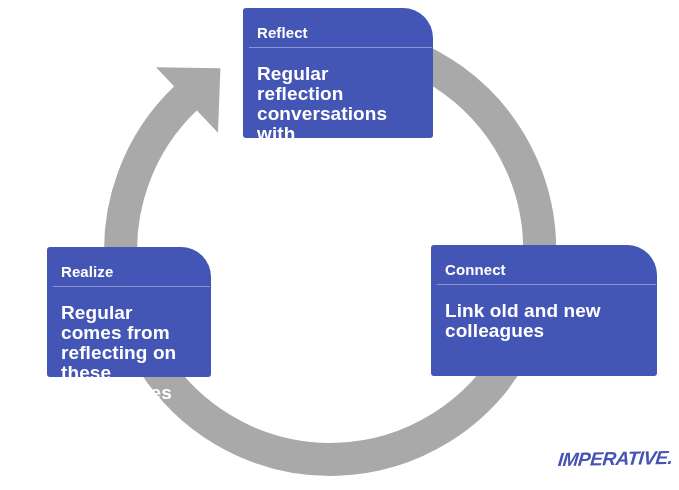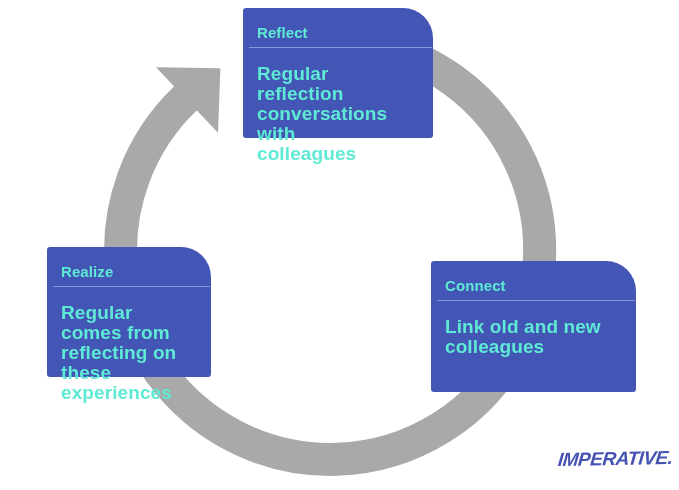--- a/index.html
+++ b/index.html
@@ -19,26 +19,26 @@
     position: absolute;
     left: 0;
     top: 0;
     width: 679px;
     height: 490px;
   }
   .card {
     position: absolute;
     background: #4355b5;
     border-radius: 3px 30px 3px 3px;
-    color: #5eead4;
+    color: #ffffff;
     box-sizing: border-box;
   }
   .card-reflect { left: 243px; top: 8px;   width: 190px; height: 130px; }
   .card-realize { left: 47px;  top: 247px; width: 164px; height: 130px; }
-  .card-connect { left: 431px; top: 261px; width: 205px; height: 131px; }
+  .card-connect { left: 431px; top: 245px; width: 226px; height: 131px; }
   .card-title {
     margin: 16px 14px 0 14px;
     font-size: 15px;
     font-weight: bold;
     line-height: 18px;
     letter-spacing: 0.1px;
   }
   .card-divider {
     height: 1px;
     background: rgba(255,255,255,0.38);

